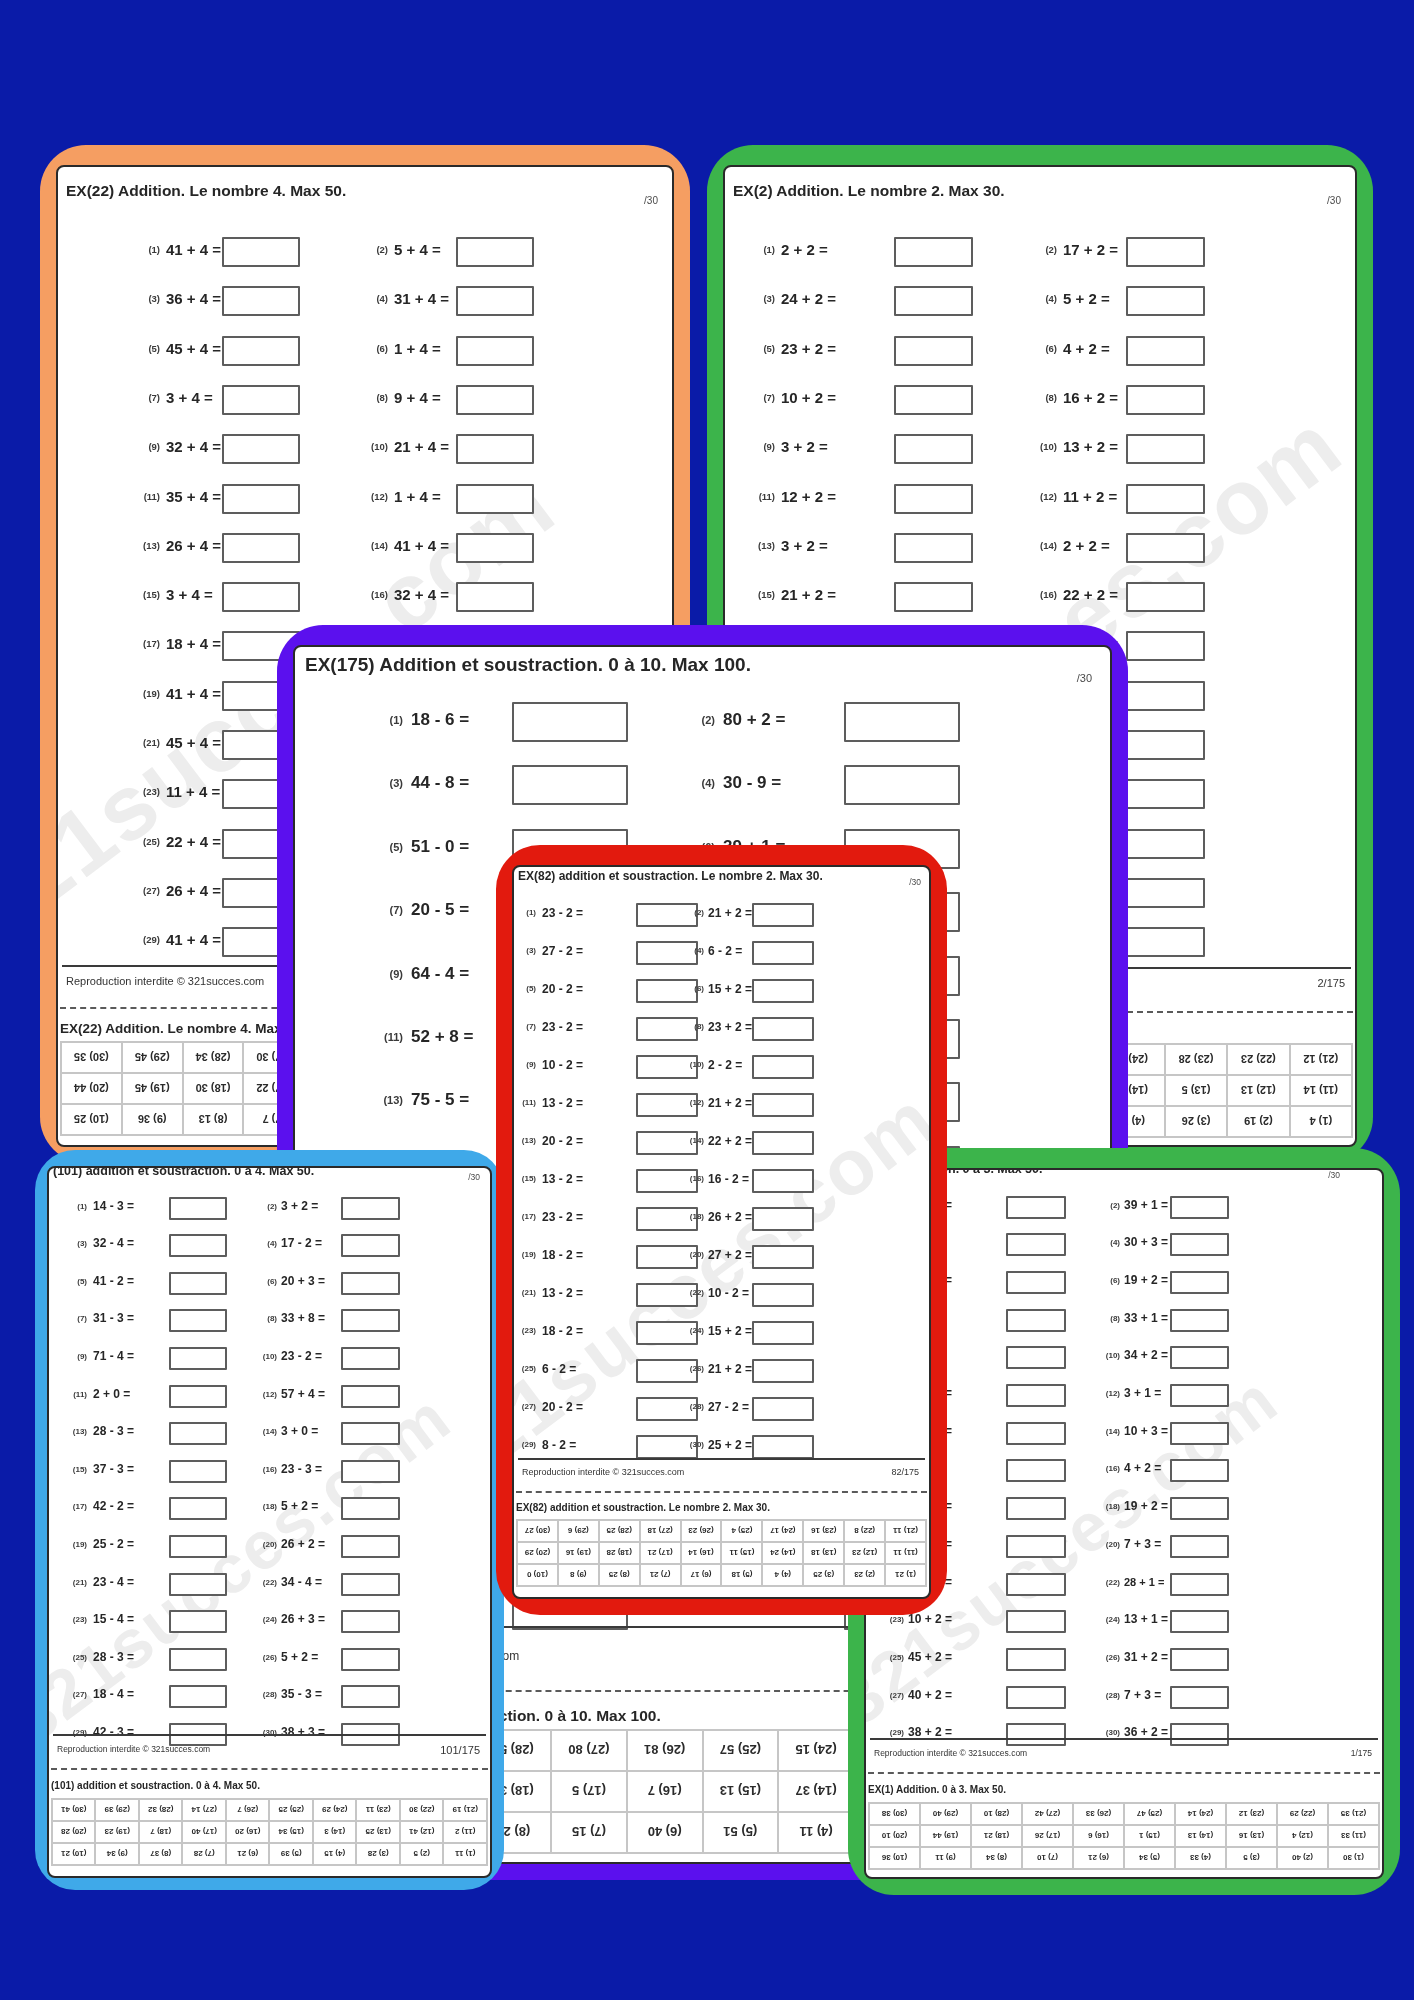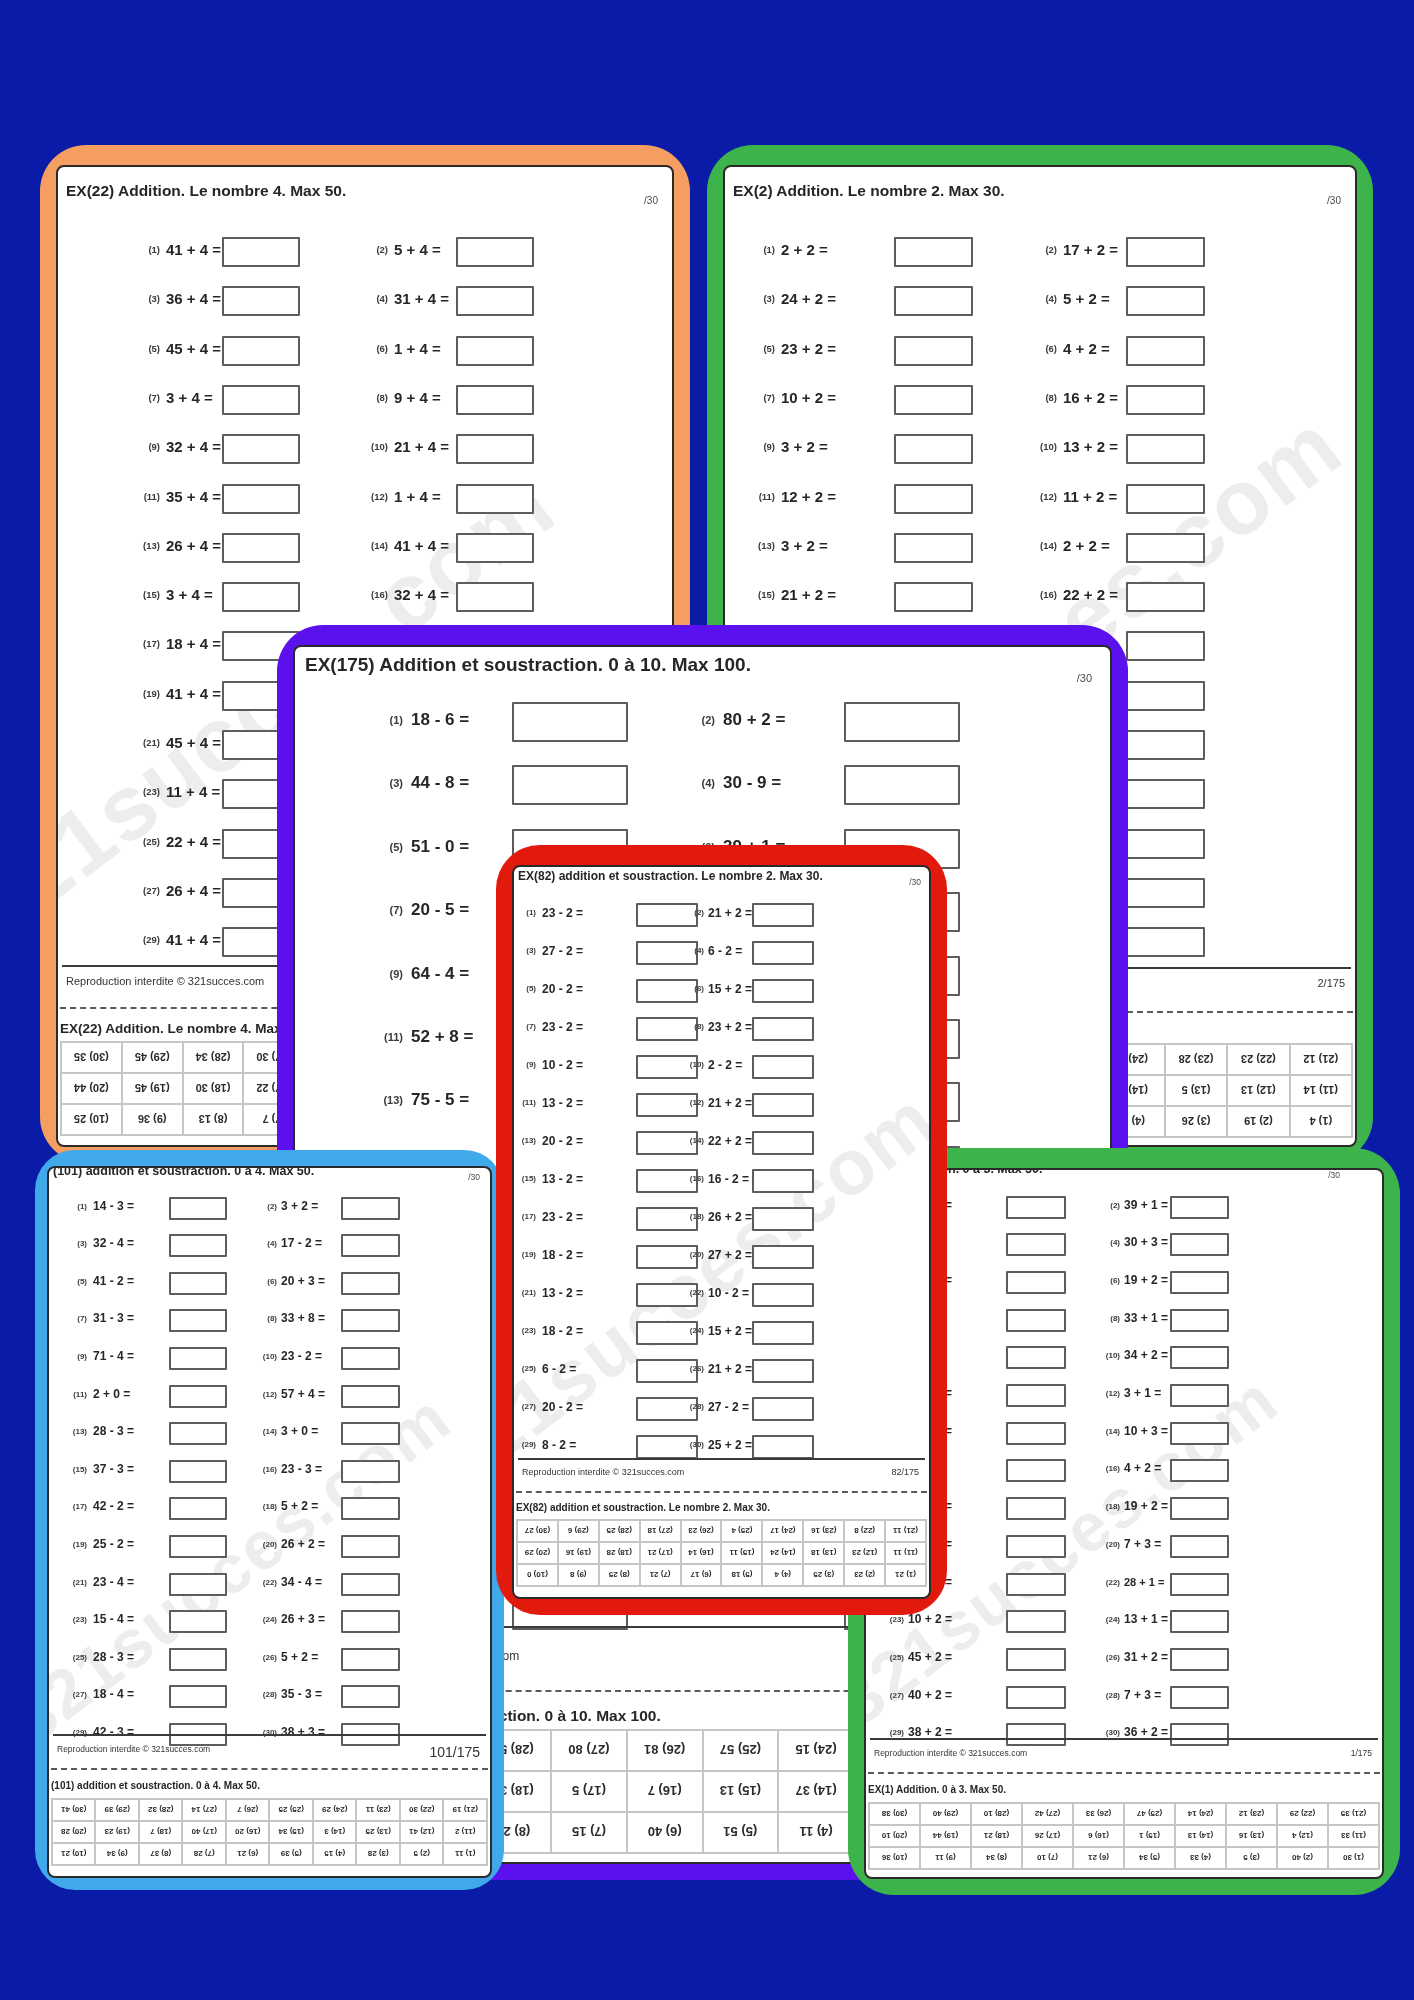--- a/index.html
+++ b/index.html
@@ -522,21 +522,21 @@
         <div class="pexpr" style="left: 232px; top: 517px; height: 19px; line-height: 19px; font-size: 12px;">35 - 3 =</div>
         <div class="pbox" style="left: 292px; top: 517px; width: 55px; height: 19px;"></div>
         <div class="plabel" style="left: 18px; top: 555px; width: 20px; height: 19px; line-height: 19px; font-size: 8px;">(29)</div>
         <div class="pexpr" style="left: 44px; top: 555px; height: 19px; line-height: 19px; font-size: 12px;">42 - 3 =</div>
         <div class="pbox" style="left: 120px; top: 555px; width: 54px; height: 19px;"></div>
         <div class="plabel" style="left: 206px; top: 555px; width: 22px; height: 19px; line-height: 19px; font-size: 8px;">(30)</div>
         <div class="pexpr" style="left: 232px; top: 555px; height: 19px; line-height: 19px; font-size: 12px;">38 + 3 =</div>
         <div class="pbox" style="left: 292px; top: 555px; width: 55px; height: 19px;"></div>
         <div class="bline" style="top: 566px;"></div>
         <div class="bfooter" style="top: 576px; font-size: 8.5px;">Reproduction interdite © 321succes.com</div>
-        <div class="bpage" style="top: 576px; font-size: 14px;">101/175</div>
+        <div class="bpage" style="top: 576px; font-size: 11px;">101/175</div>
         <div class="bdash" style="top: 600px;"></div>
         <div class="brep" style="top: 612px; font-size: 10px;">(101) addition et soustraction. 0 à 4. Max 50.</div>
         <div class="anst" style="left: 2px; right: 2px; top: 630px; grid-template-rows: repeat(3, 22px);">
           <div class="ansc" style="line-height: 22px; font-size: 8px;">(1) 11</div>
           <div class="ansc" style="line-height: 22px; font-size: 8px;">(2) 5</div>
           <div class="ansc" style="line-height: 22px; font-size: 8px;">(3) 28</div>
           <div class="ansc" style="line-height: 22px; font-size: 8px;">(4) 15</div>
           <div class="ansc" style="line-height: 22px; font-size: 8px;">(5) 39</div>
           <div class="ansc" style="line-height: 22px; font-size: 8px;">(6) 21</div>
           <div class="ansc" style="line-height: 22px; font-size: 8px;">(7) 28</div>

